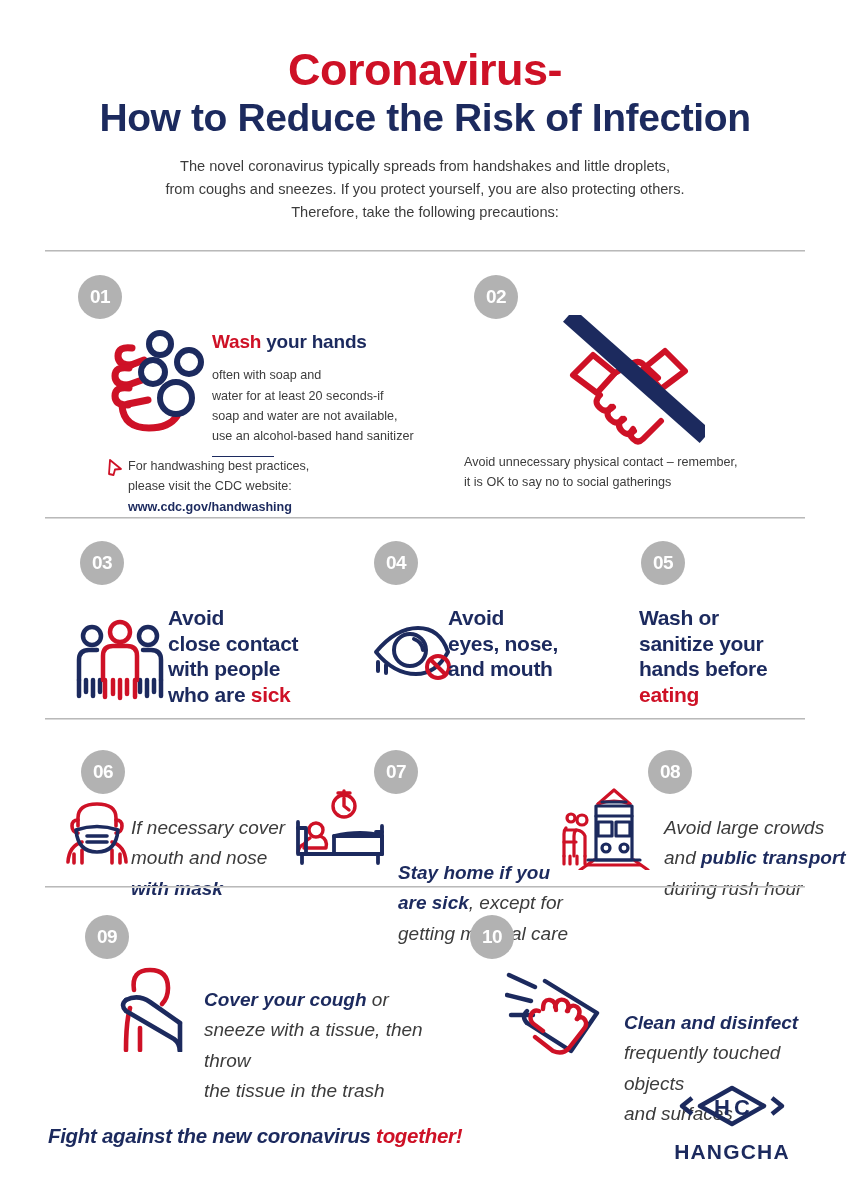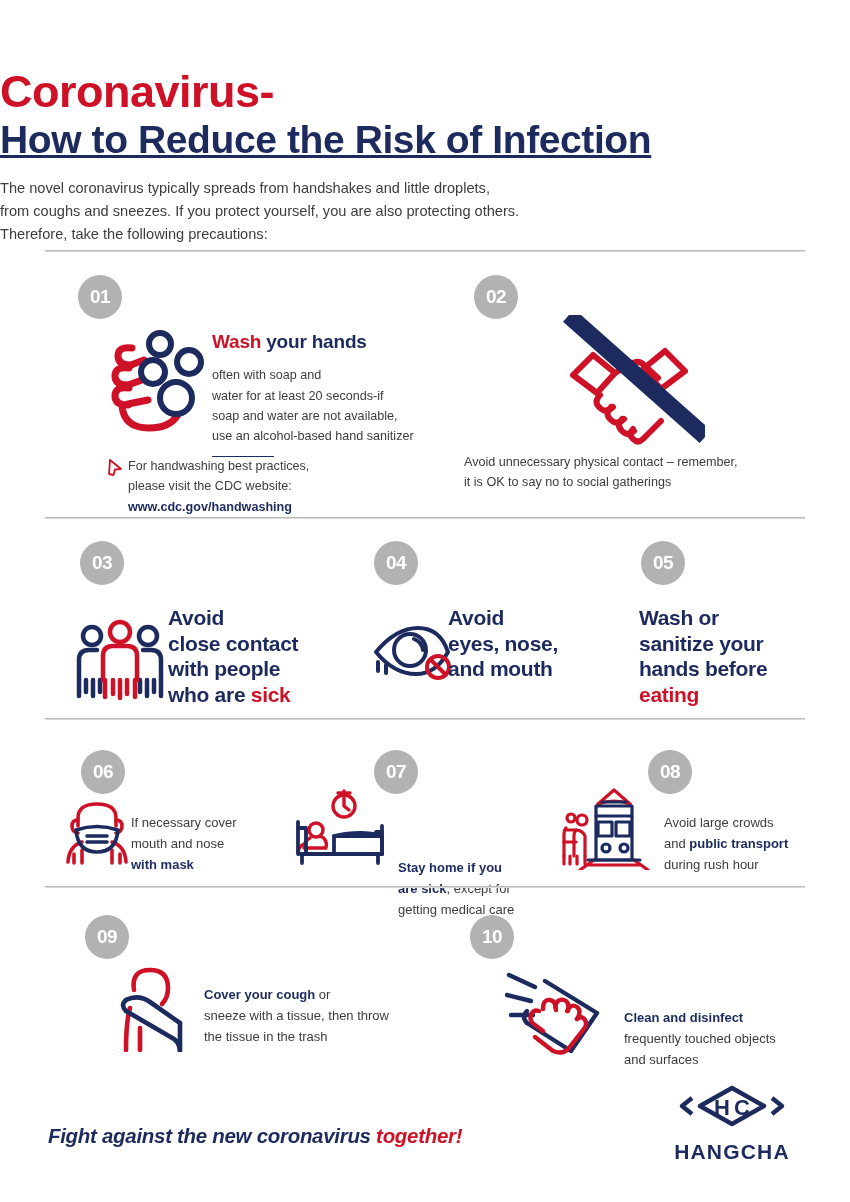--- a/index.html
+++ b/index.html
@@ -6,28 +6,28 @@
   html, body {
     width: 850px; height: 1202px;
     background: #ffffff;
     font-family: "Liberation Sans", sans-serif;
     color: #3c3c3c;
     overflow: hidden;
   }
   .page { position: relative; width: 850px; height: 1202px; }
 
   
-  .header { padding-top: 68px; }
+  .header { padding-top: 46px; text-align: center; }
   .title-red {
     font-size: 45px; font-weight: 700; color: #CE1126;
     letter-spacing: -0.5px; line-height: 1.06;
   }
   .title-navy {
     font-size: 39px; font-weight: 700; color: #1C2A5E;
-    letter-spacing: -0.4px; line-height: 1.12; margin-top: 2px; text-decoration: underline;
+    letter-spacing: -0.4px; line-height: 1.12; margin-top: 2px;
   }
   .subtitle {
     margin-top: 16px; font-size: 14.6px; line-height: 1.55;
     color: #3c3c3c;
   }
   .subtitle div { white-space: nowrap; }
 
   
   .divider {
     position: absolute; left: 45px; width: 760px; height: 2px;
@@ -63,21 +63,21 @@
     letter-spacing: -0.2px;
   }
   .head-xl {
     font-size: 21px; font-weight: 700; color: #1C2A5E; line-height: 1.22;
     letter-spacing: -0.3px;
   }
   .body-sm {
     font-size: 12.6px; line-height: 1.62; color: #3c3c3c;
   }
   .body-md {
-    font-size: 13px; line-height: 1.6; color: #3c3c3c;
+    font-size: 19px; line-height: 1.6; color: #3c3c3c; font-style: italic;
   }
   .center { }
   .red { color: #CE1126; }
   .navy { color: #1C2A5E; }
   .b { font-weight: 700; }
   .rule-sm {
     width: 62px; height: 1.6px; background: #1C2A5E; margin: 9px 0 0 0;
   }
 
   

